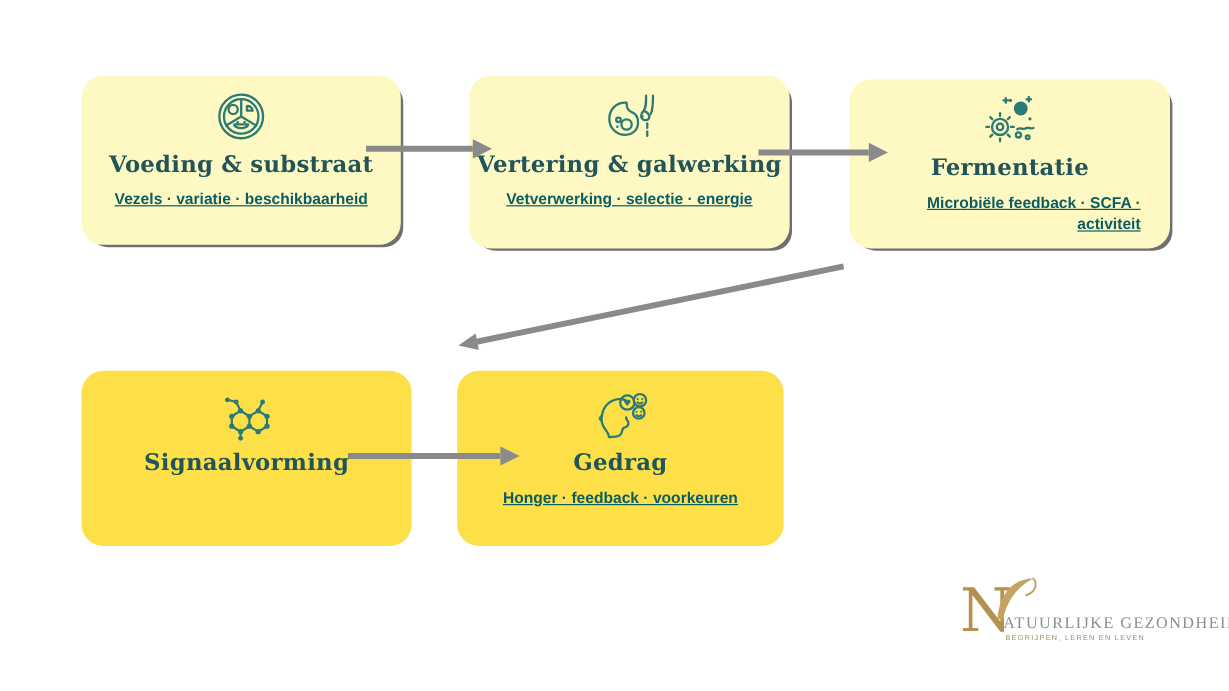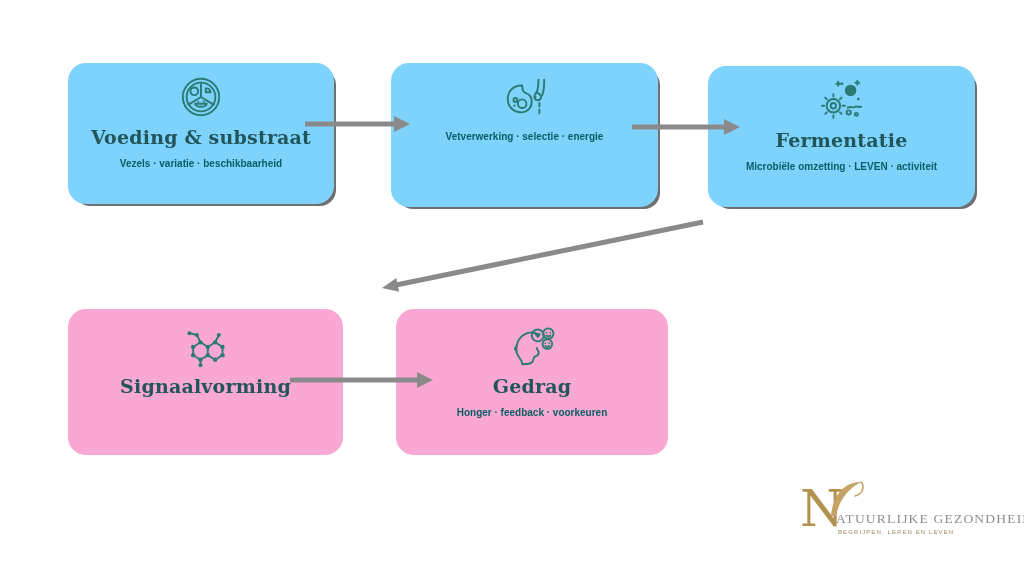--- a/index.html
+++ b/index.html
@@ -5,33 +5,35 @@
   html,body { margin:0; padding:0; background:#ffffff; }
   #canvas {
     position:relative; width:1024px; height:576px; overflow:hidden;
     background:#ffffff; font-family:"Liberation Sans", sans-serif;
   }
   .card {
     position:absolute; border-radius:18px; text-align:center;
     display:flex; flex-direction:column; align-items:center;
   }
   .card.white {
-    background:#7dd3fc;
+    background:#fef9c3;
     box-shadow:4px 4px 0 -2px #6f6f6f;
+    text-align:right;
   }
-  .card.mint { background:#f9a8d4;align-items:center; }
+  .card.mint { background:#fde047;align-items:center; }
   .icon-wrap { margin-top:10px; height:48px; display:flex; align-items:center; justify-content:center; }
   .card.mint .icon-wrap { margin-top:13px; }
   .card h2 {
     margin:5px 0 0; font-family:"DejaVu Serif", serif; font-weight:700;
     font-size:19px; color:#215559; letter-spacing:0.2px;
   }
   .card p {
-    margin:9px 0 0; font-weight:700; font-size:10px; color:#0b5d64;
+    margin:9px 0 0; font-weight:700; font-size:13px; color:#0b5d64;
     line-height:1.35;
+    text-decoration:underline;
   }
   #card-fermentatie p { width:218px; }
   #arrow-layer { position:absolute; left:0; top:0; z-index:5; pointer-events:none; }
   
   #logo { position:absolute; left:800px; top:484px; width:205px; height:64px; }
   #logo-n {
     position:absolute; left:0; top:0; font-family:"DejaVu Serif", serif;
     font-size:50px; line-height:1; color:#b3924f;
   }
   #logo-leaf { position:absolute; left:25px; top:-8px; }
@@ -75,20 +77,21 @@
         <circle class="ico" stroke-width="1.5" cx="14" cy="27" r="2"></circle>
         <circle class="ico" stroke-width="1.5" cx="21" cy="31" r="4.5"></circle>
         <circle class="ico-fill" cx="13" cy="33" r="1.1"></circle>
         <path class="ico" d="M38 6 C38 13 38 16 36 19"></path>
         <path class="ico" d="M44 6 C44 14 44 18 42 22"></path>
         <path class="ico" d="M36 19 C33 22 33 26 36 27 C40 28 42 25 40 22 C39 20 37 20 36 19 Z"></path>
         <path class="ico" stroke-width="1.4" d="M39 30 L39 34 M39 37 L39 41"></path>
         <circle class="ico-fill" cx="35" cy="24" r="1"></circle>
       </svg>
     </div>
+    <h2>Vertering &amp; galwerking</h2>
     <p>Vetverwerking · selectie · energie</p>
   </div>
 
   <div class="card white" id="card-fermentatie" style="left:708px; top:66px; width:267px; height:141px;">
     <div class="icon-wrap">
       <svg width="46" height="46" viewBox="0 0 48 48">
         <circle class="ico" cx="15" cy="30" r="7"></circle>
         <circle class="ico" stroke-width="1.6" cx="15" cy="30" r="2.8"></circle>
         <g class="ico" stroke-width="3">
           <path d="M15 20.5 L15 18 M15 40 L15 42.5 M5.5 30 L3 30 M24.5 30 L27 30 M8.3 23.3 L6.5 21.5 M21.7 36.7 L23.5 38.5 M8.3 36.7 L6.5 38.5 M21.7 23.3 L23.5 21.5"></path>
@@ -97,21 +100,21 @@
         <circle class="ico-fill" cx="24" cy="7" r="1.4"></circle>
         <circle class="ico-fill" cx="41" cy="23" r="1.4"></circle>
         <path class="ico" stroke-width="1.2" d="M20 5 L20 9 M18 7 L22 7"></path>
         <path class="ico" stroke-width="1.2" d="M40 4 L40 8 M38 6 L42 6"></path>
         <path class="ico" stroke-width="1.2" d="M30 32 C33 30 35 33 38 31 C40 30 42 32 44 31"></path>
         <circle class="ico" stroke-width="1.2" cx="31" cy="37" r="2.2"></circle>
         <circle class="ico" stroke-width="1.2" cx="39" cy="39" r="1.6"></circle>
       </svg>
     </div>
     <h2>Fermentatie</h2>
-    <p>Microbiële omzetting · LEVEN · activiteit</p>
+    <p>Microbiële feedback · SCFA · activiteit</p>
   </div>
 
   <div class="card mint" id="card-signaalvorming" style="left:68px; top:309px; width:275px; height:146px;">
     <div class="icon-wrap">
       <svg width="44" height="44" viewBox="0 0 48 48">
         <g class="ico" stroke-width="1.8">
           <path d="M10 25 L18 20 L26 25 L26 34 L18 39 L10 34 Z"></path>
           <path d="M26 25 L34 20 L42 25 L42 34 L34 39 L26 34"></path>
           <path d="M18 20 L14 12 L6 10"></path>
           <path d="M34 20 L38 12"></path>
@@ -131,21 +134,21 @@
           <circle cx="14" cy="12" r="2.2"></circle>
             <circle cx="6" cy="10" r="2.2"></circle>
           <circle cx="38" cy="12" r="2.2"></circle>
             <circle cx="18" cy="45" r="2.2"></circle>
         </g>
       </svg>
     </div>
     <h2>Signaalvorming</h2>
   </div>
 
-  <div class="card mint" id="card-gedrag" style="left:396px; top:309px; width:272px; height:146px;">
+  <div class="card mint" id="card-gedrag" style="left:381px; top:309px; width:272px; height:146px;">
     <div class="icon-wrap">
       <svg width="46" height="46" viewBox="0 0 48 48">
         <path class="ico" stroke-width="1.8" d="M14 43 C14 40 12 38 10 35 C8 32 7 28 8 24 C9 17 14 11 22 10 C26 9.6 29 11 31 13 M14 43 C18 43 22 43 24 41 C26 39 25 36 27 35 C29 34 31 34 31 31 C31 29 29 28 29 26"></path>
         <path class="ico" stroke-width="1.8" d="M8 24 C7 25 5.6 26.5 6.4 27.6 C7 28.4 8 28 8 29"></path>
         <circle class="ico" stroke-width="1.6" cx="30" cy="13" r="6.2"></circle>
         <path class="ico-fill" d="M30 16 L27.5 13 A1.6 1.6 0 1 1 30 11 A1.6 1.6 0 1 1 32.5 13 Z"></path>
         <circle class="ico" stroke-width="1.6" cx="41" cy="11" r="5.4"></circle>
         <circle class="ico-fill" cx="39" cy="10" r="0.9"></circle>
           <circle class="ico-fill" cx="43" cy="10" r="0.9"></circle>
         <path class="ico" stroke-width="1.3" d="M39 13 C40 14 42 14 43 13"></path>

